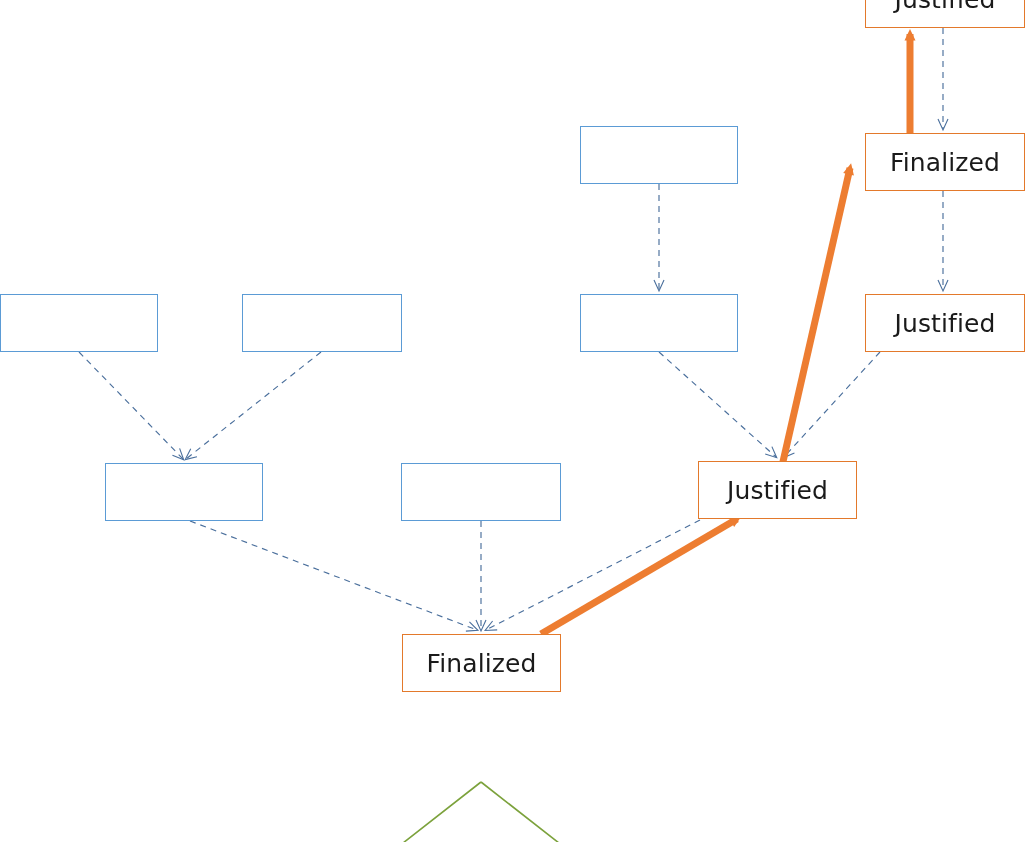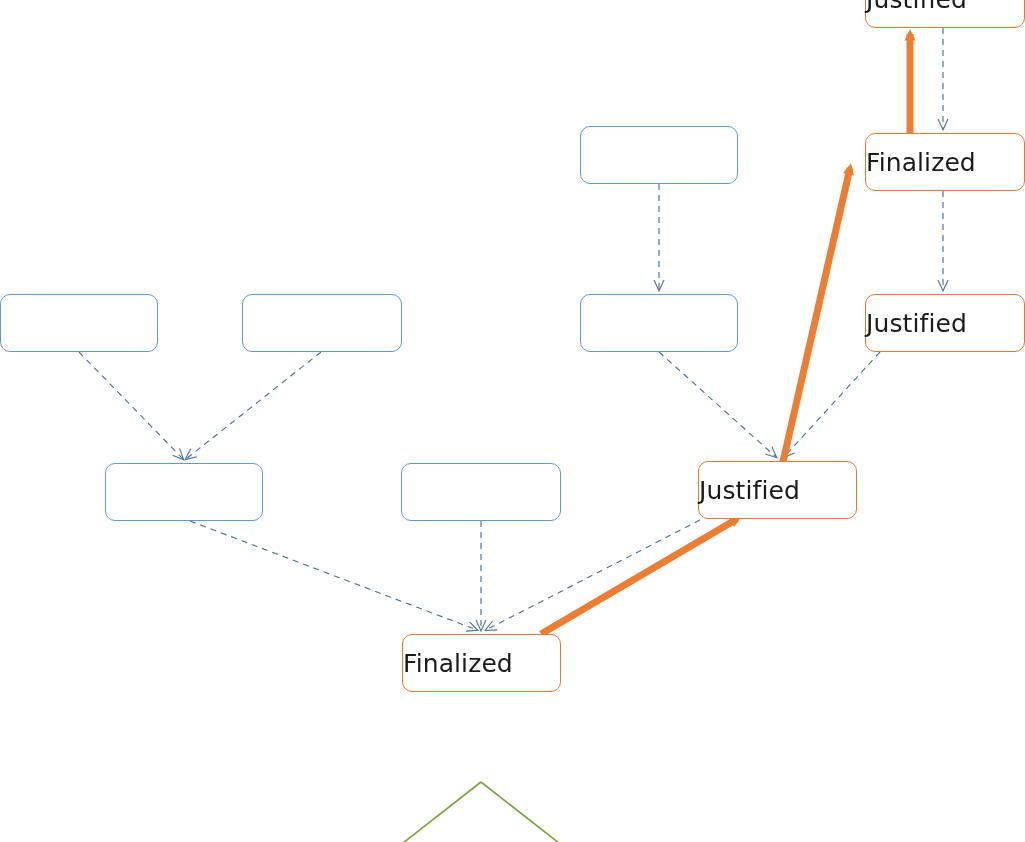--- a/index.html
+++ b/index.html
@@ -1,22 +1,22 @@
 <!DOCTYPE html>
 <html><head>
 <meta charset="utf-8">
 <title>Graph Diagram</title>
 <style>
   html,body{margin:0;padding:0;background:#ffffff;}
   body{width:1025px;height:842px;overflow:hidden;
        font-family:"DejaVu Sans","Liberation Sans",sans-serif;}
   #canvas{position:relative;width:1025px;height:842px;background:#ffffff;}
   #edges{position:absolute;left:0;top:0;width:1025px;height:842px;}
-  .node{position:absolute;box-sizing:border-box;border-radius:10px;
-        background:#ffffff;display:flex;align-items:center;
+  .node{position:absolute;box-sizing:border-box;border-radius:0;
+        background:#ffffff;display:flex;align-items:center;justify-content:center;
         line-height:1;}
   .node.blue{border:1.6px solid #5b9bd5;}
   .node.orange{border:1.8px solid #e3792b;}
   .node-label{font-size:25px;color:#1a1a1a;white-space:nowrap;
               font-family:"DejaVu Sans","Liberation Sans",sans-serif;
               letter-spacing:.1px;}
 </style>
 </head>
 <body>
 

